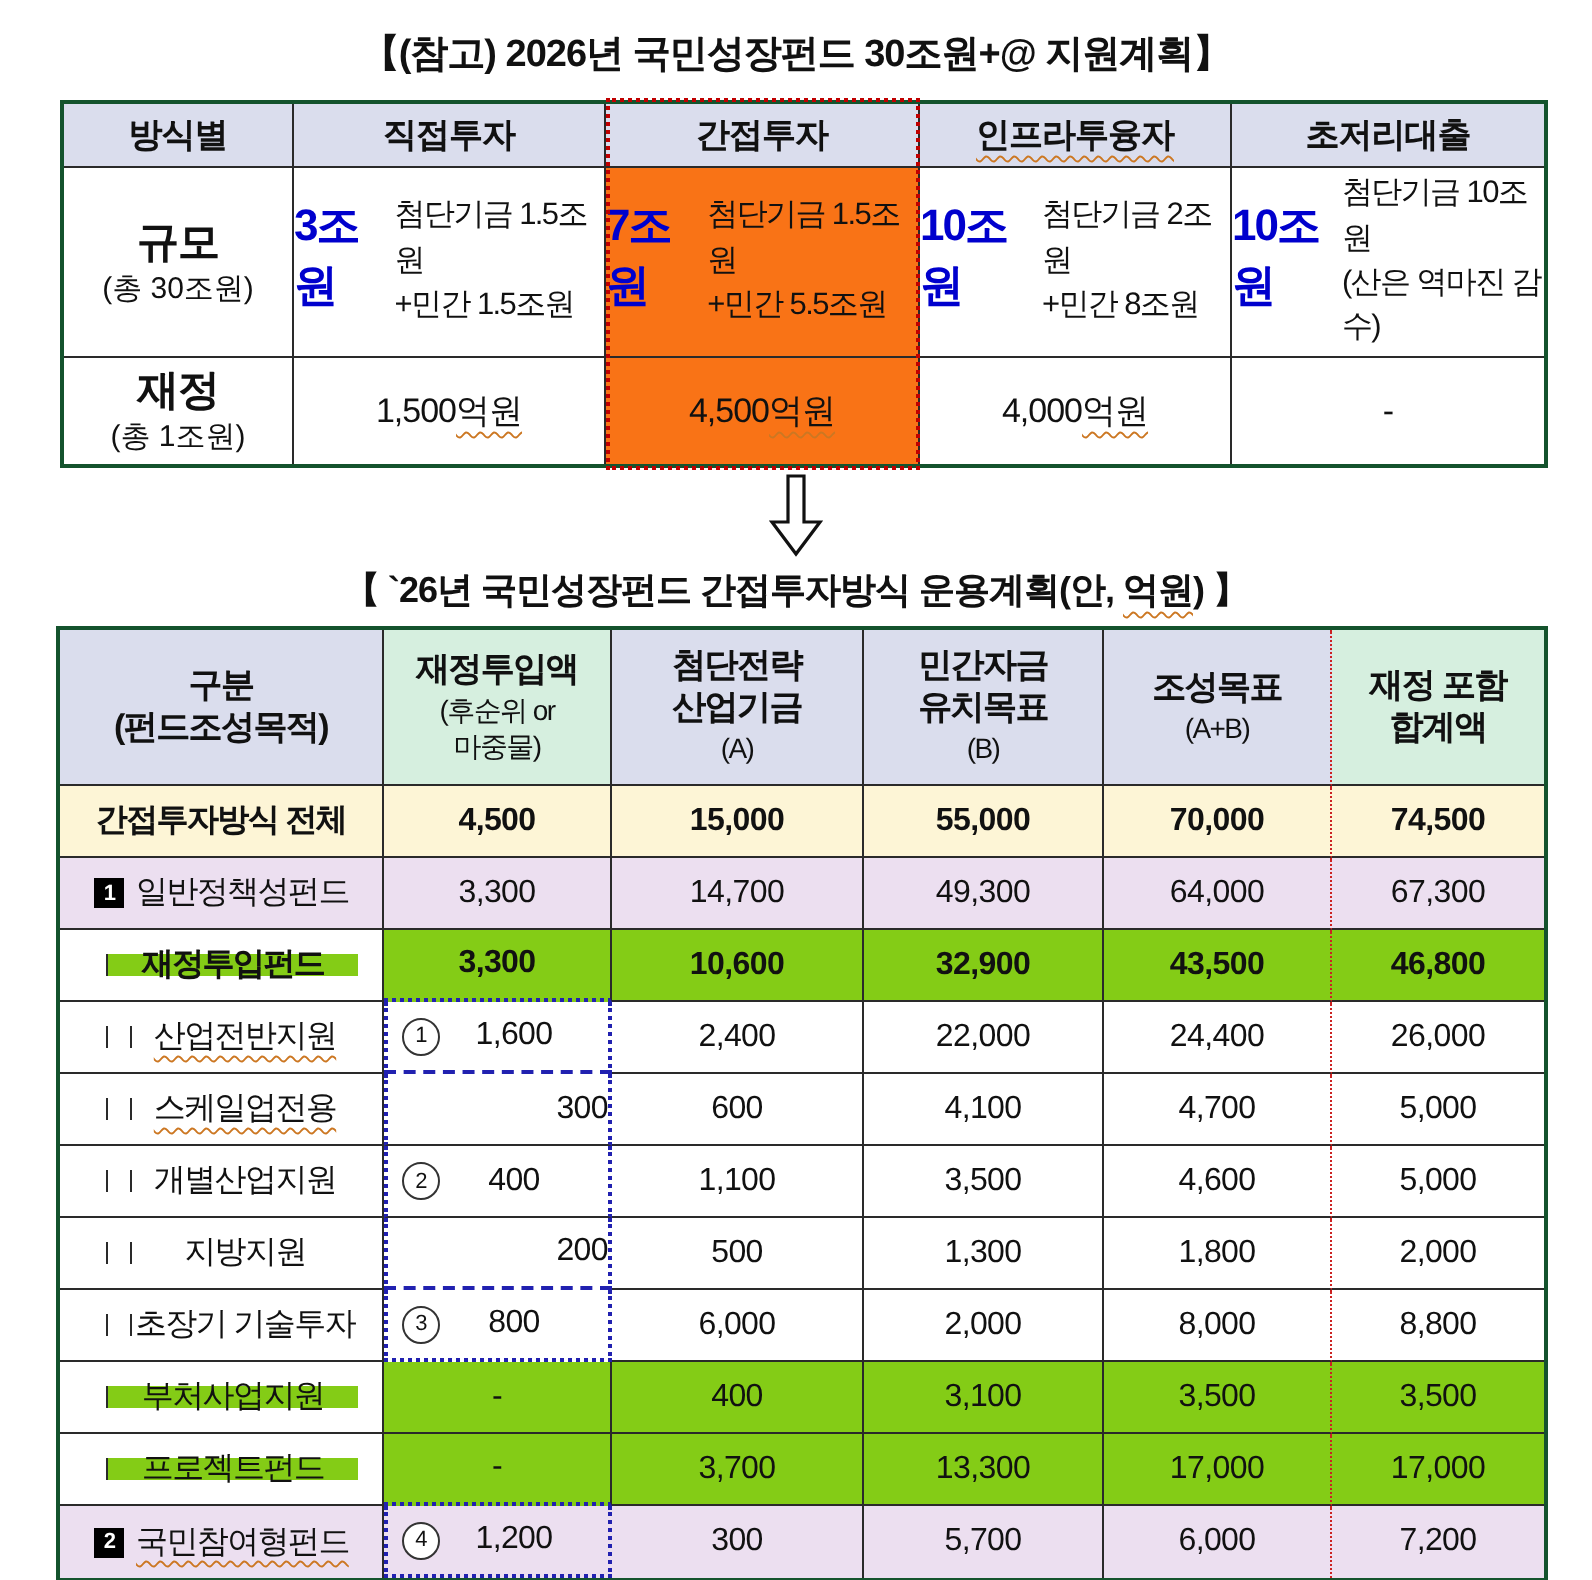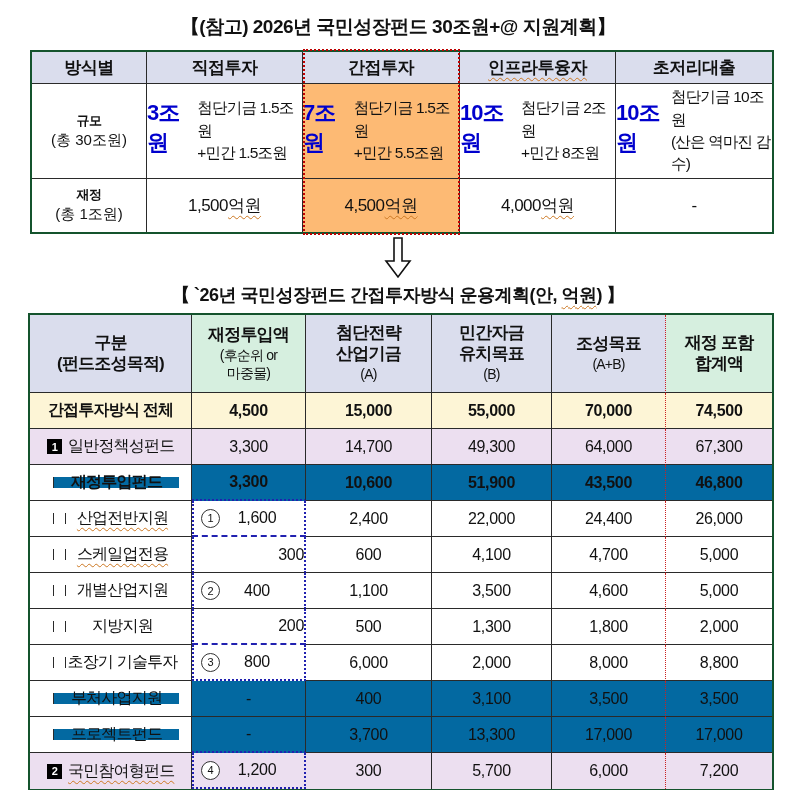--- a/index.html
+++ b/index.html
@@ -19,26 +19,26 @@
     display:flex;align-items:center;justify-content:center;
     box-sizing:border-box;position:relative;
   }
   .c.lastcol{ border-right:none; }
   .c.lastrow{ border-bottom:none; }
 
   
   #table1{ margin:10px 0 0 30px;width:740px;grid-template-columns:115px 156px 157px 156px 156px; }
   #table1 .hd{ background:#dadded;font-weight:bold;font-size:17px;height:32px;letter-spacing:-0.5px; }
   #table1 .rowlab{ flex-direction:column;font-size:15px;line-height:1.3; }
-  #table1 .rowlab .big{ font-weight:bold;font-size:13px;letter-spacing:-0.5px; }
+  #table1 .rowlab .big{ font-weight:bold;font-size:21px;letter-spacing:-0.5px; }
   .scale-cell{ flex-direction:row;height:95px; }
   .scale-cell .amt{ color:#0000cd;font-weight:bold;font-size:22px;letter-spacing:-1px;margin-bottom:7px; }
   .scale-cell .desc{ font-size:15.5px;line-height:1.45;text-align:left;letter-spacing:-0.8px; }
   .budget-cell{ height:53px;font-size:17px;letter-spacing:-0.5px; }
-  .y{ background:#fdba74; }
+  .y{ background:#f97316; }
   #t1-overlay{
     position:absolute;left:271px;width:157px;top:-3px;bottom:-3px;
     border:2px dotted #c00000;pointer-events:none;box-sizing:border-box;
   }
   .wavy{
     text-decoration-line:underline;text-decoration-style:wavy;
     text-decoration-color:#cc7722;text-decoration-thickness:1px;text-underline-offset:4px;
   }
 
   
@@ -49,21 +49,21 @@
   #table2 .hd{
     flex-direction:column;height:78px;font-size:17px;font-weight:bold;
     line-height:1.2;letter-spacing:-0.8px;background:#dadded;text-align:center;
   }
   #table2 .hd .sub{ font-weight:normal;font-size:14px;margin-top:2px;line-height:1.25; }
   #table2 .hd.green{ background:#d6efdf; }
   .r{ height:36px;font-size:16px;letter-spacing:-0.3px; }
   .bold{ font-weight:bold; }
   .bg-yellow{ background:#fdf5d6; }
   .bg-purple{ background:#ecdff0; }
-  .bg-blue{ background:#0369a1; }
+  .bg-blue{ background:#84cc16; }
   .bg-white{ background:#fff; }
 
   
   .fc{ justify-content:stretch;padding:12px; }
   .fc .ind{ width:11px;height:100%;background:#fff;border-right:1px solid #2a2a2a;flex:0 0 auto; }
   .fc .fcc{ flex:1;height:100%;display:flex;align-items:center;justify-content:center;letter-spacing:-0.8px; }
   .fc .fcc.left{ justify-content:flex-start;padding-left:5px; }
   .blacksq{
     display:inline-flex;width:15px;height:15px;background:#000;color:#fff;
     font-size:11px;font-weight:bold;align-items:center;justify-content:center;
@@ -204,21 +204,21 @@
   <div class="c r bg-purple">49,300</div>
   <div class="c r bg-purple reddot">64,000</div>
   <div class="c r bg-purple lastcol">67,300</div>
 
   <div class="c r fc bold">
       <div class="ind"></div>
       <div class="fcc bg-blue">재정투입펀드</div>
     </div>
   <div class="c r bg-blue bold bBdot">3,300</div>
   <div class="c r bg-blue bold">10,600</div>
-  <div class="c r bg-blue bold">51,900</div>
+  <div class="c r bg-blue bold">32,900</div>
   <div class="c r bg-blue bold reddot">43,500</div>
   <div class="c r bg-blue bold lastcol">46,800</div>
 
   <div class="c r fc">
       <div class="ind"></div>
       <div class="ind"></div>
       <div class="fcc bg-white">
         <span class="wavy">산업전반지원</span>
       </div>
     </div>

